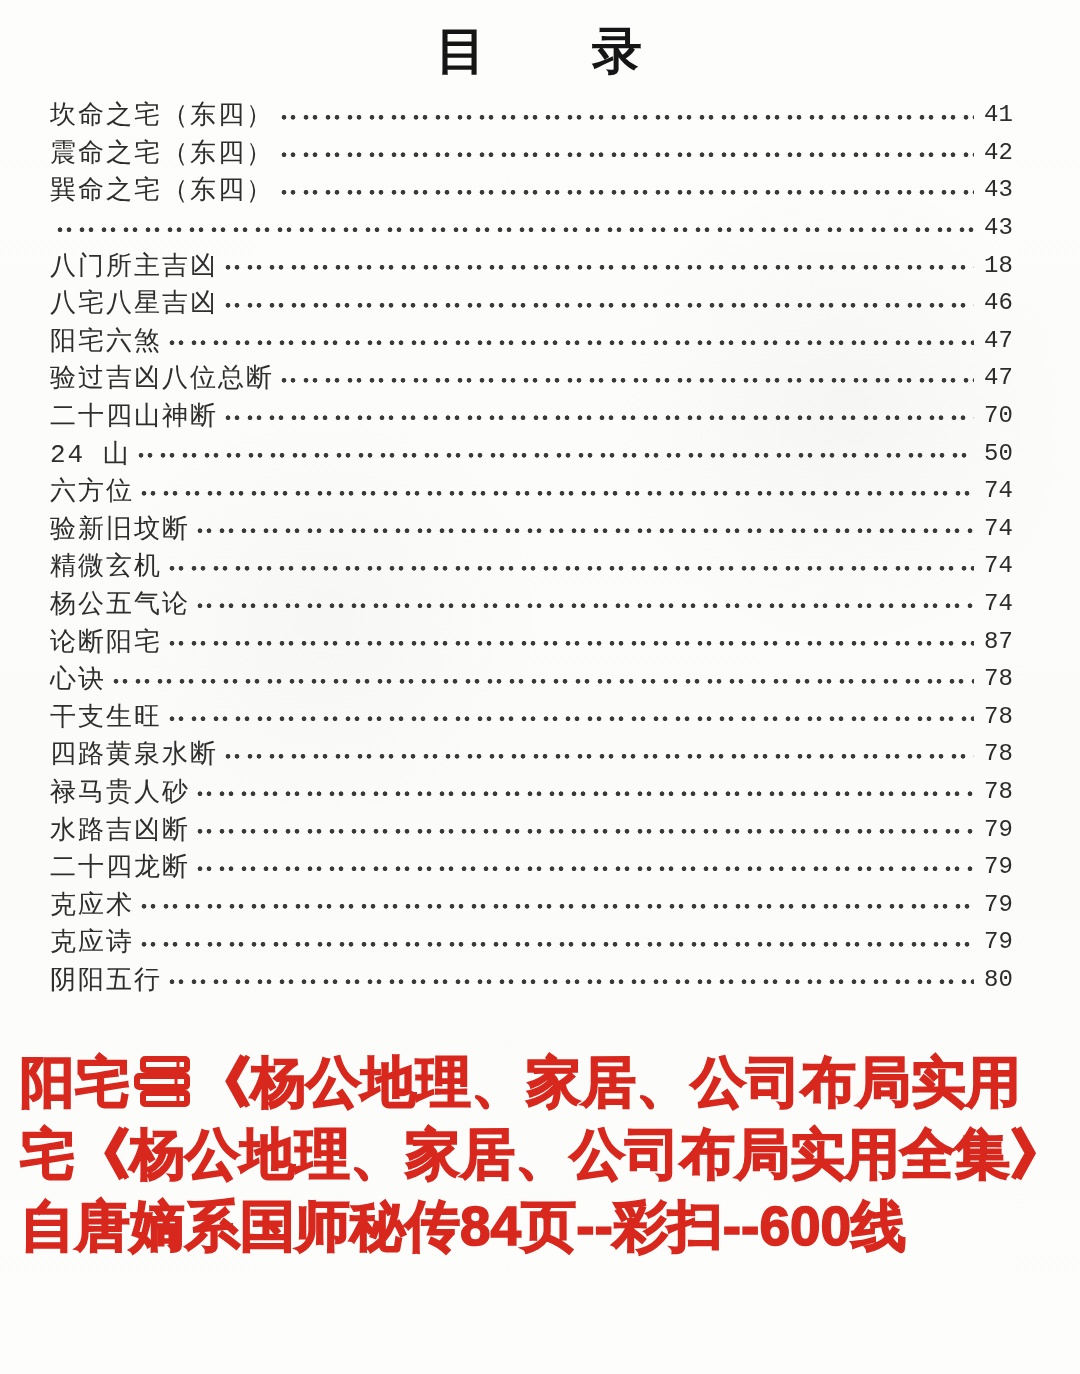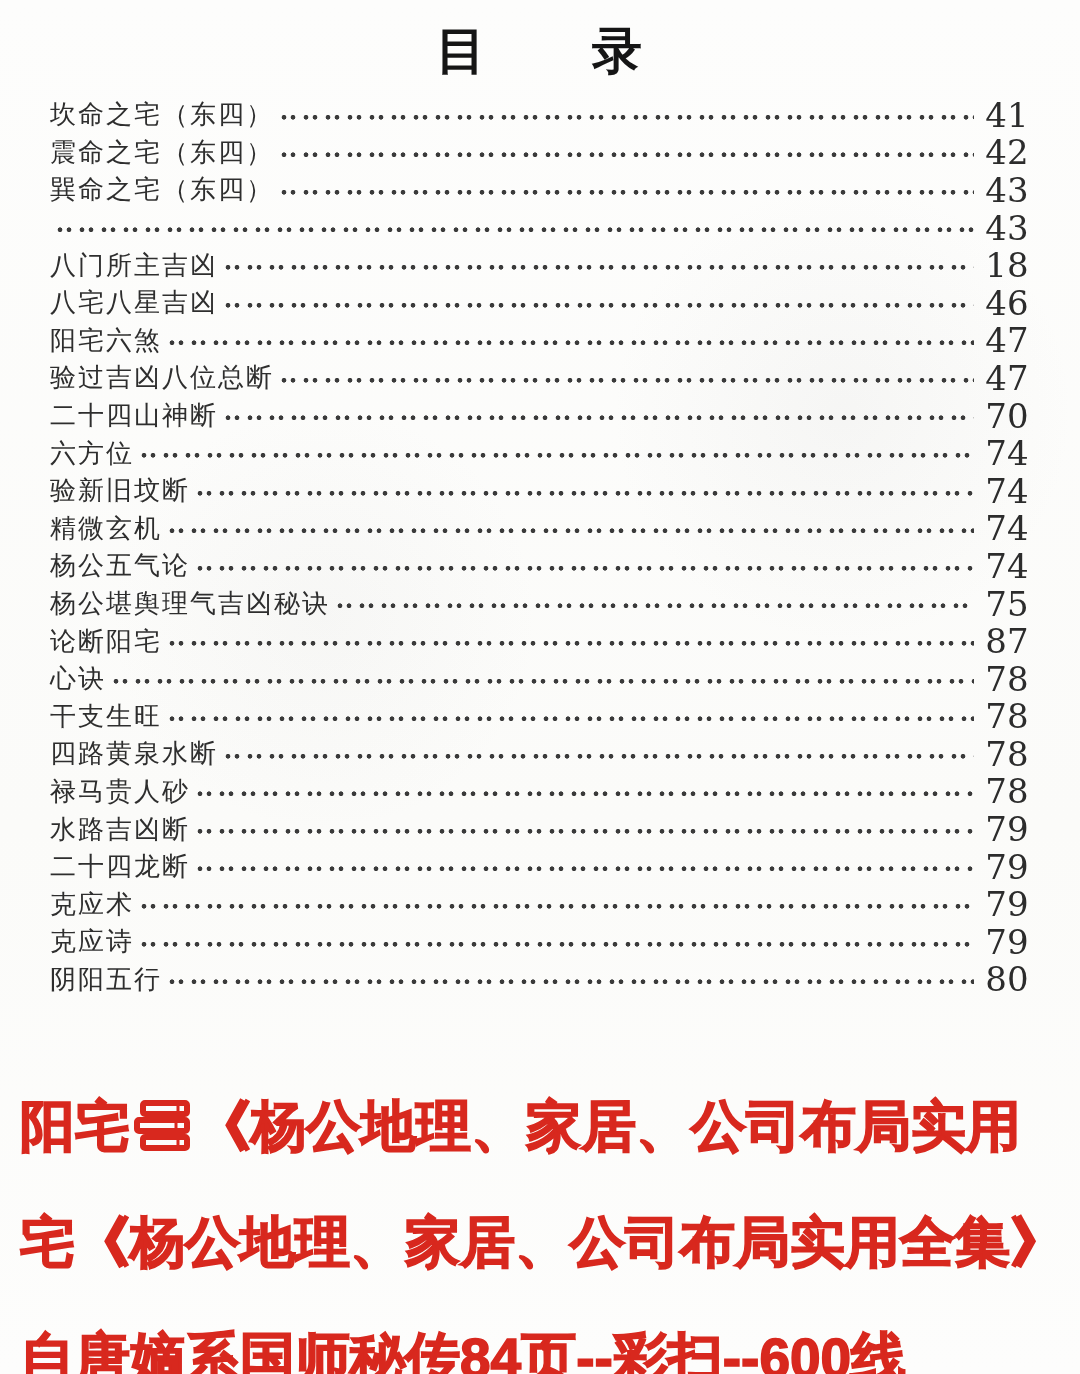--- a/index.html
+++ b/index.html
@@ -24,20 +24,21 @@
     align-items: center;
     justify-content: center;
     font-size: 50px;
     font-weight: 700;
     color: #151515;
     letter-spacing: 2px;
   }
   .toc {
     margin: 0 50px 0 50px;
     padding-top: 6px;
+    font-family: Liberation Mono, monospace;
   }
   .toc-row {
     display: flex;
     align-items: center;
     height: 37.6px;
   }
   .toc-label {
     white-space: nowrap;
     font-size: 26px;
     color: #2e2e2e;
@@ -48,37 +49,37 @@
     align-self: stretch;
     margin: 0 10px 0 6px;
     background-image:
       radial-gradient(circle at 4px 56%, #3a3a3a 2px, rgba(0,0,0,0) 2.7px),
       radial-gradient(circle at 13px 56%, #3a3a3a 2px, rgba(0,0,0,0) 2.7px);
     background-size: 22px 100%;
     background-repeat: repeat-x;
   }
   .pagenum {
     min-width: 46px;
-    text-align: center;
-    font-size: 34px;
+    text-align: left;
+    font-size: 24px;
     color: #2c2c2c;
   }
   .watermark {
     position: absolute;
     left: 20px; right: 10px;
     top: 1046px;
     color: #d8281e;
     font-family: "Liberation Sans", "DejaVu Sans", sans-serif;
     font-weight: 900;
     font-size: 55px;
     line-height: 72px;
     -webkit-text-stroke: 1.6px #d8281e;
     letter-spacing: 0px;
   }
-  .wm-line { white-space: nowrap; margin-top: 44px; }
+  .wm-line { white-space: nowrap; }
   .books {
     display: inline-block;
     width: 62px; height: 54px;
     vertical-align: -8px;
     margin: 0 2px;
   }
   .books svg { display: block; }
   .secret {
     display: inline-flex;
     align-items: center;
@@ -147,20 +148,25 @@
       <span class="leader"></span>
       <span class="pagenum">47</span>
     </div>
 
     <div class="toc-row">
       <span class="toc-label">二十四山神断</span>
       <span class="leader"></span>
       <span class="pagenum">70</span>
     </div>
 
+    <div class="toc-row">
+      <span class="toc-label">24 山</span>
+      <span class="leader"></span>
+      <span class="pagenum">50</span>
+    </div>
 
     <div class="toc-row">
       <span class="toc-label">六方位</span>
       <span class="leader"></span>
       <span class="pagenum">74</span>
     </div>
 
     <div class="toc-row">
       <span class="toc-label">验新旧坟断</span>
       <span class="leader"></span>
@@ -172,25 +178,20 @@
       <span class="leader"></span>
       <span class="pagenum">74</span>
     </div>
 
     <div class="toc-row">
       <span class="toc-label">杨公五气论</span>
       <span class="leader"></span>
       <span class="pagenum">74</span>
     </div>
 
-    <div class="toc-row">
-      <span class="toc-label">杨公堪舆理气吉凶秘诀</span>
-      <span class="leader"></span>
-      <span class="pagenum">75</span>
-    </div>
 
     <div class="toc-row">
       <span class="toc-label">论断阳宅</span>
       <span class="leader"></span>
       <span class="pagenum">87</span>
     </div>
 
     <div class="toc-row">
       <span class="toc-label">心诀</span>
       <span class="leader"></span>

